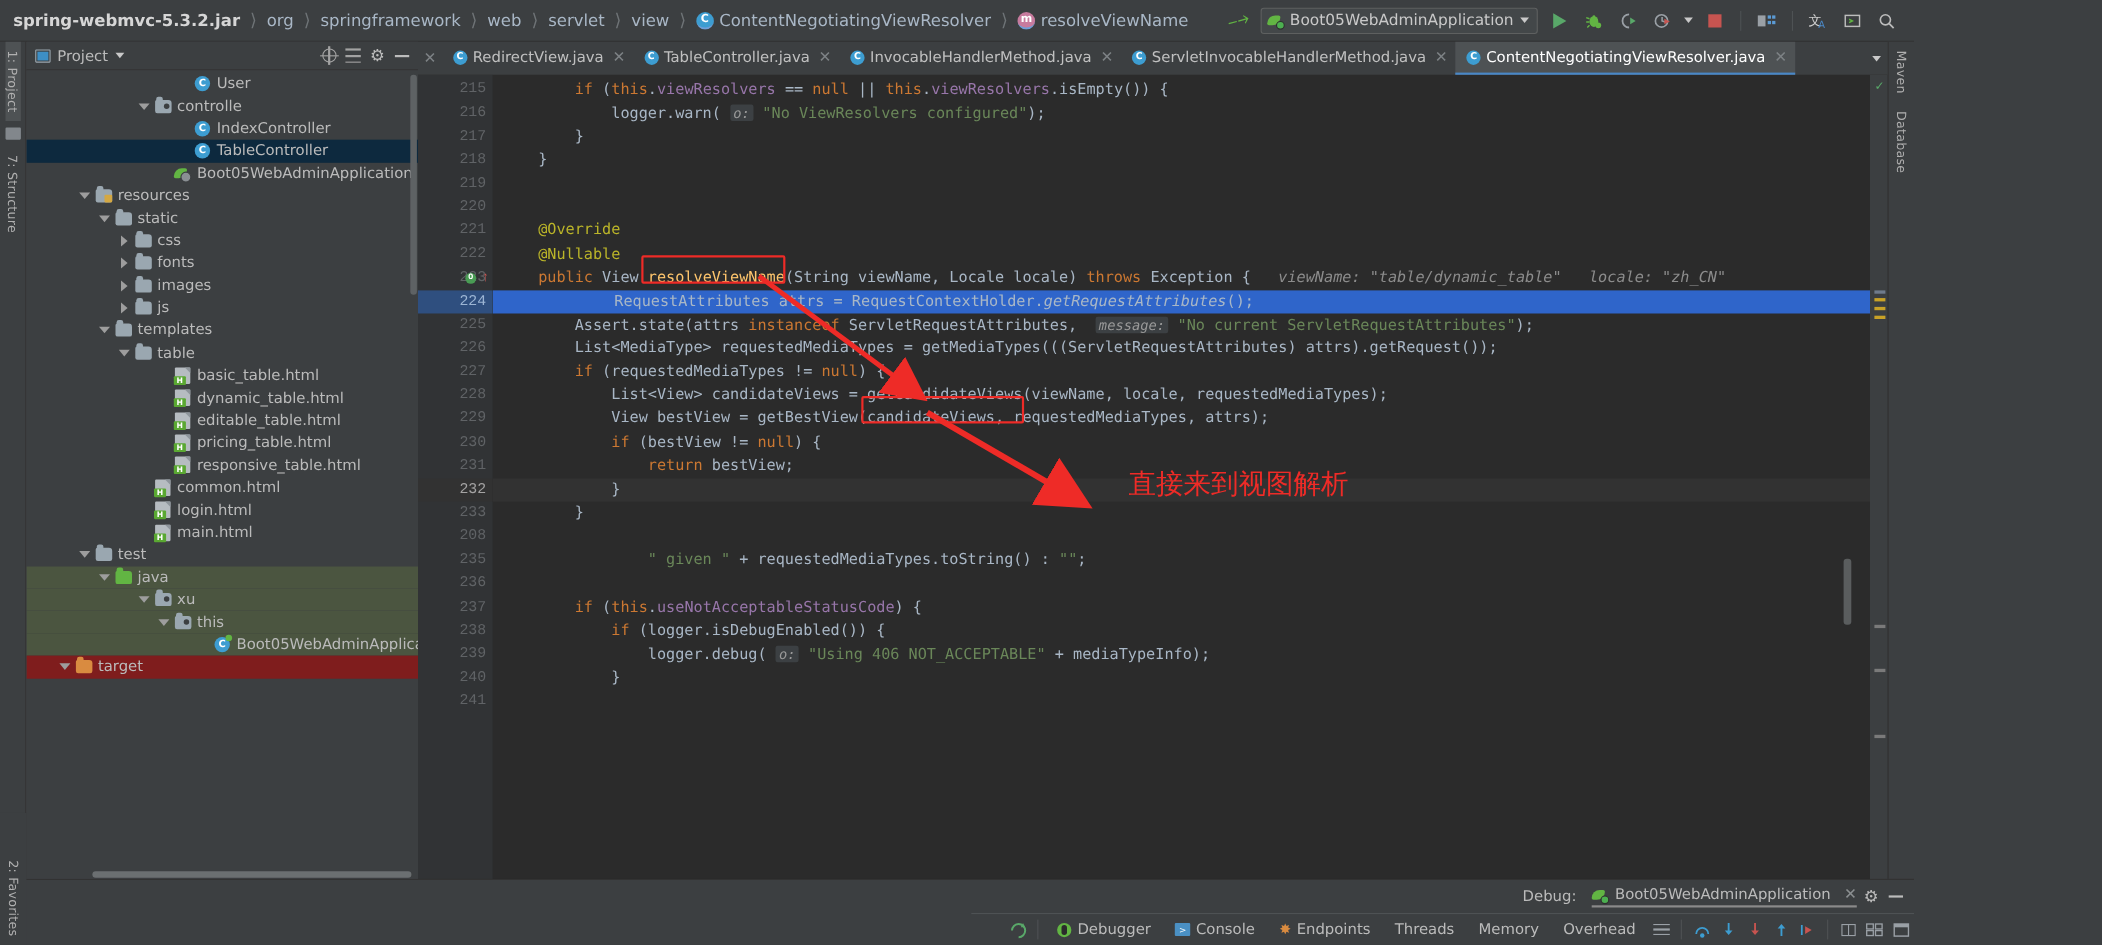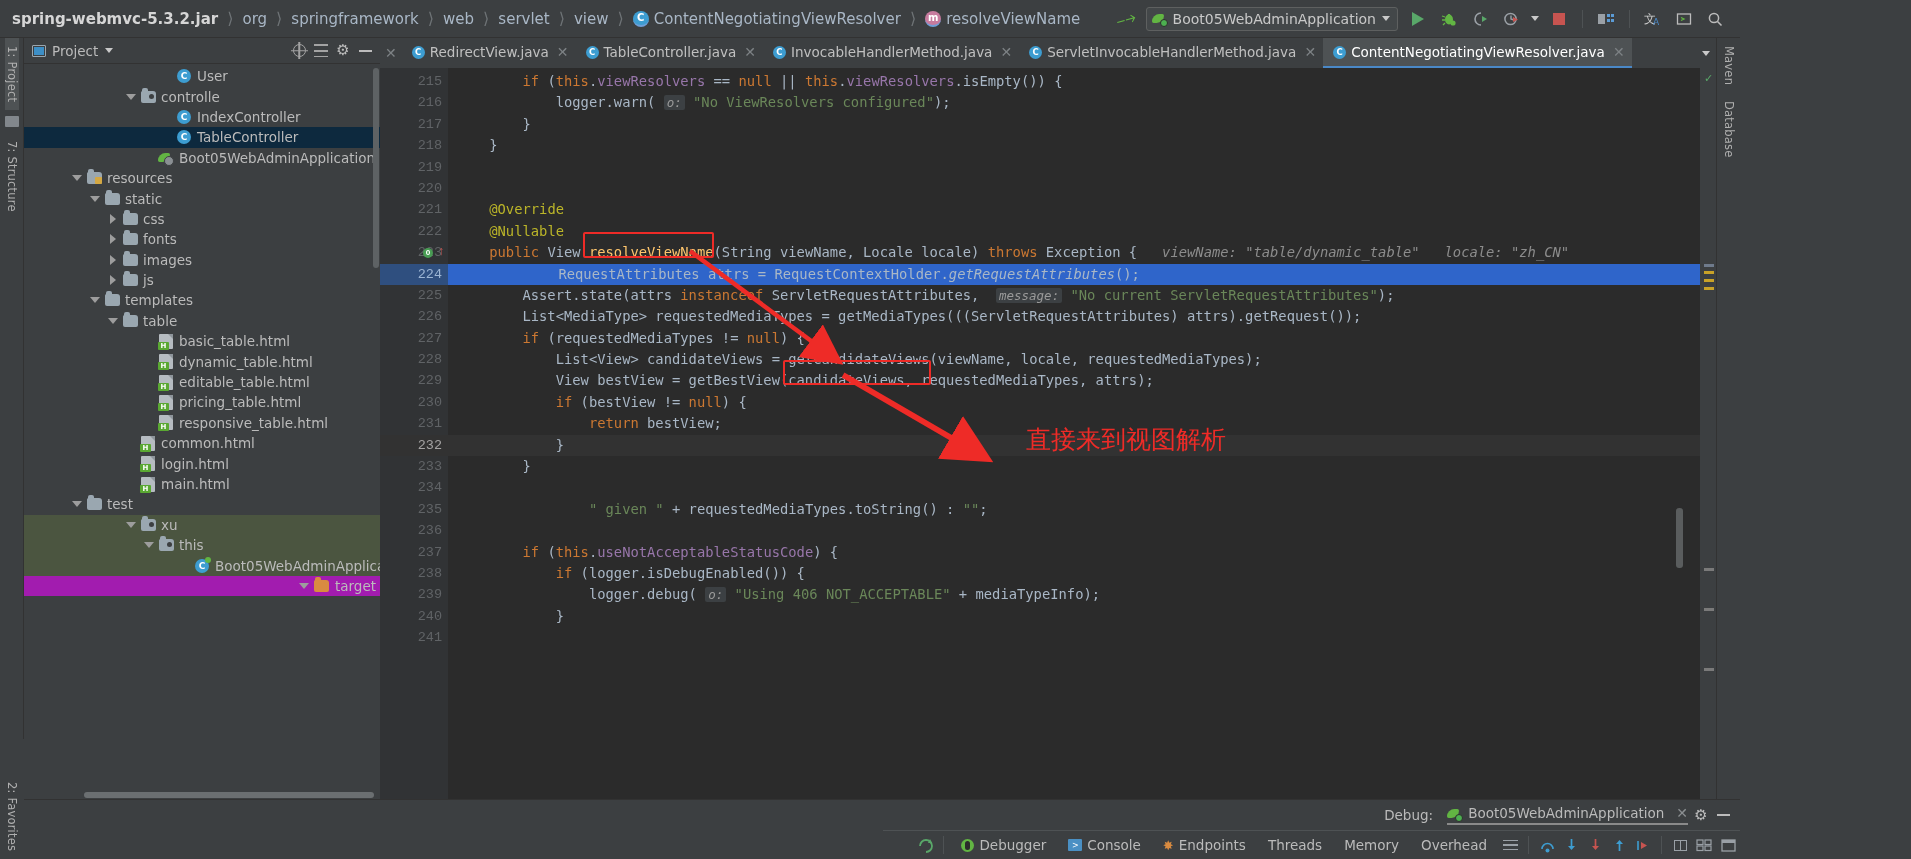--- a/index.html
+++ b/index.html
@@ -88,21 +88,21 @@
   .gear-ico { font-size: 15px; color: #bcbcbc; line-height: 1; }
   .minus-ico { width: 13px; height: 2px; background: #bcbcbc; }
 
   .tree { flex: 1 1 auto; overflow: hidden; position: relative; padding-top: 2px; background:#3c3f41; }
   .trow {
     display: flex; align-items: center; height: 20.4px; font-size: 13.5px;
     color: #bbbbbb; white-space: nowrap; cursor: pointer; padding-right: 4px;
   }
   .trow.sel-blue { background: #0d293e; }
   .trow.scope-test { background: #4b5540; }
-  .trow.scope-target { background: #a21caf; justify-content: flex-end; }
+  .trow.scope-target { background: #7f1d1d; }
   .twist { width: 17px; flex: 0 0 17px; display: flex; align-items: center; justify-content: center; }
   .twist.open { }
   .twist.open::after { content:""; width:0;height:0;border-left:5px solid transparent;border-right:5px solid transparent;border-top:6px solid #9d9d9d; }
   .twist.closed::after { content:""; width:0;height:0;border-top:5px solid transparent;border-bottom:5px solid transparent;border-left:6px solid #9d9d9d; }
   .tico { flex: 0 0 18px; width: 18px; height: 16px; display: inline-flex; align-items: center; justify-content: center; margin-right: 4px; }
   .folder { width: 15px; height: 12px; background: #9aa7b0; border-radius: 1.5px 3px 2px 2px; position: relative; }
   .folder::before { content:""; position:absolute; left:1px; top:-3px; width:6px; height:4px; background:#9aa7b0; border-radius:2px 2px 0 0;}
   .folder.green { background: #62b543; }
   .folder.green::before { background: #62b543; }
   .folder.orange { background: #d98b40; }
@@ -507,20 +507,28 @@
           </div>
           <div class="trow">
             <span style="flex: 0 0 44px;"></span>
             <span class="twist open"></span>
             <span class="tico">
               <span class="folder"></span>
             </span>
             <span class="tlabel">test</span>
           </div>
           <div class="trow scope-test">
+            <span style="flex: 0 0 62px;"></span>
+            <span class="twist open"></span>
+            <span class="tico">
+              <span class="folder green"></span>
+            </span>
+            <span class="tlabel">java</span>
+          </div>
+          <div class="trow scope-test">
             <span style="flex: 0 0 98px;"></span>
             <span class="twist open"></span>
             <span class="tico">
               <span class="folder src"></span>
             </span>
             <span class="tlabel">xu</span>
           </div>
           <div class="trow scope-test">
             <span style="flex: 0 0 116px;"></span>
             <span class="twist open"></span>
@@ -598,21 +606,21 @@
             <div class="gline sel"><span>224</span></div>
             <div class="gline"><span>225</span></div>
             <div class="gline"><span>226</span></div>
             <div class="gline"><span>227</span><span class="fold">−</span></div>
             <div class="gline"><span>228</span></div>
             <div class="gline"><span>229</span></div>
             <div class="gline"><span>230</span><span class="fold">−</span></div>
             <div class="gline"><span>231</span></div>
             <div class="gline cur"><span>232</span><span class="fold">&nbsp;</span></div>
             <div class="gline"><span>233</span><span class="fold">&nbsp;</span></div>
-            <div class="gline"><span>234</span></div>
+            <div class="gline"><span>208</span></div>
             <div class="gline"><span>235</span></div>
             <div class="gline"><span>236</span></div>
             <div class="gline"><span>237</span></div>
             <div class="gline"><span>238</span><span class="fold">−</span></div>
             <div class="gline"><span>239</span><span class="fold">−</span></div>
             <div class="gline"><span>240</span></div>
             <div class="gline"><span>241</span><span class="fold">&nbsp;</span></div>
           </div>
         <div class="code" id="code">
           <div class="cline">        <span class="kw">if</span> (<span class="kw">this</span>.<span class="fld">viewResolvers</span> == <span class="kw">null</span> || <span class="kw">this</span>.<span class="fld">viewResolvers</span>.isEmpty()) {</div>

